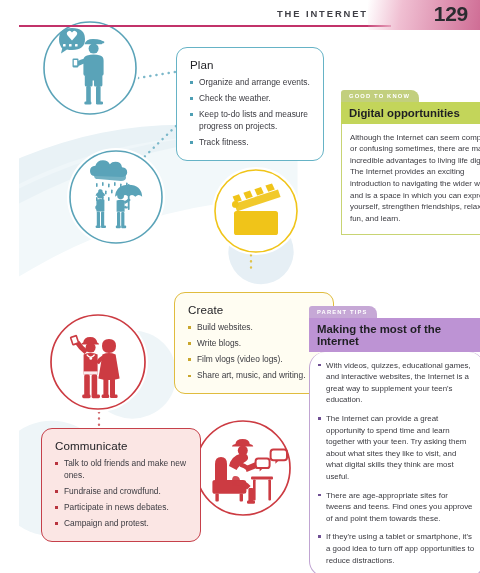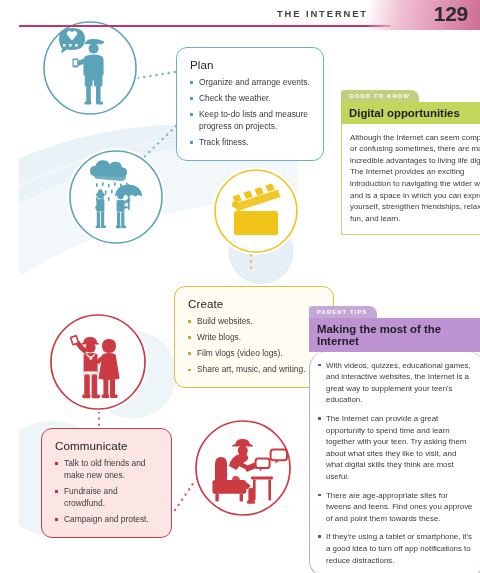--- a/index.html
+++ b/index.html
@@ -125,29 +125,29 @@
   
   #callout-plan {
     left: 157px; top: 47px; width: 148px;
     border: 1.3px solid #66b3c6;
     background: #ffffff;
   }
   #callout-plan li::before { background: #4e9fb4; }
 
   
   #callout-create {
-    left: 155px; top: 286px; width: 160px;
+    left: 155px; top: 292px; width: 160px;
     border: 1.3px solid #e0bc3e;
     background: #fffdf2;
   }
   #callout-create li::before { background: #c9a62c; }
 
   
   #callout-communicate {
-    left: 22px; top: 428px; width: 131px;
+    left: 22px; top: 428px; width: 160px;
     border: 1.3px solid #c6404a;
     background: #fbe6e4;
   }
   #callout-communicate li::before { background: #b8343f; }
 
   
   .panel {
     position: absolute;
     z-index: 5;
   }
@@ -460,38 +460,39 @@
       <li>Film vlogs (video logs).</li>
       <li>Share art, music, and writing.</li>
     </ul>
   </div>
 
   <div class="callout" id="callout-communicate">
     <h3>Communicate</h3>
     <ul>
       <li>Talk to old friends and make new ones.</li>
       <li>Fundraise and crowdfund.</li>
+      <li>Participate in news debates.</li>
       <li>Campaign and protest.</li>
     </ul>
   </div>
 
   <div class="panel" id="panel-gtk">
     <div class="panel-tab">GOOD TO KNOW</div>
     <div class="panel-title">Digital opportunities</div>
     <div class="panel-body">
       <p>Although the Internet can seem complicated or confusing sometimes, there are many incredible advantages to living life digitally. The Internet provides an exciting introduction to navigating the wider world, and is a space in which you can express yourself, strengthen friendships, relax, have fun, and learn.</p>
     </div>
   </div>
 
   <div class="panel" id="panel-pt">
     <div class="panel-tab">PARENT TIPS</div>
     <div class="panel-title">Making the most of the Internet</div>
     <div class="panel-body">
       <ul>
         <li>With videos, quizzes, educational games, and interactive websites, the Internet is a great way to supplement your teen's education.</li>
         <li>The Internet can provide a great opportunity to spend time and learn together with your teen. Try asking them about what sites they like to visit, and what digital skills they think are most useful.</li>
         <li>There are age-appropriate sites for tweens and teens. Find ones you approve of and point them towards these.</li>
-        <li>If they're using a tablet or smartphone, it's a good idea to turn off app notifications to reduce distractions.</li>
+        <li>If they're using a tablet or smartphone, it's a good idea to turn off app opportunities to reduce distractions.</li>
       </ul>
     </div>
   </div>
 
 </div>
 
 </body></html>

